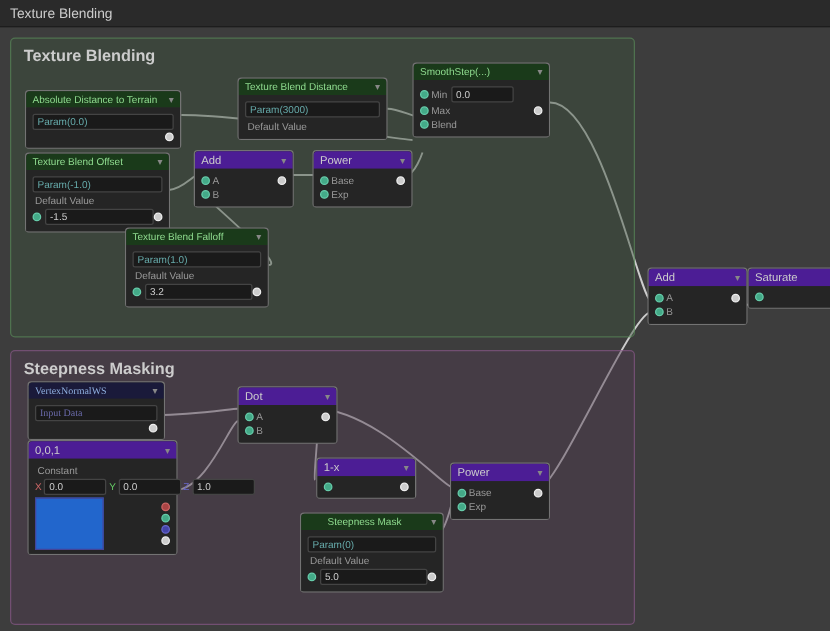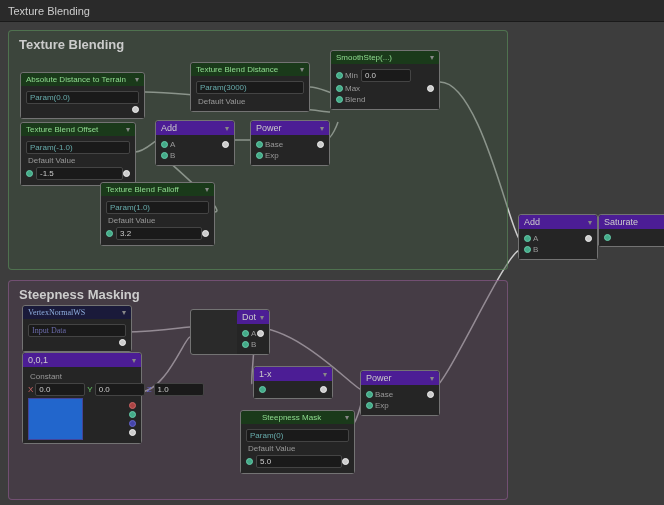--- a/index.html
+++ b/index.html
@@ -196,21 +196,20 @@
     }
     .node-constant {
       top: 330px;
       left: 25px;
       width: 115px;
     }
     .node-dot {
       top: 285px;
       left: 190px;
       width: 65px;
-      padding-left: 46px;
     }
     .node-one-minus {
       top: 340px;
       left: 250px;
       width: 45px;
     }
     .node-power-bot {
       top: 345px;
       left: 360px;
       width: 75px;

